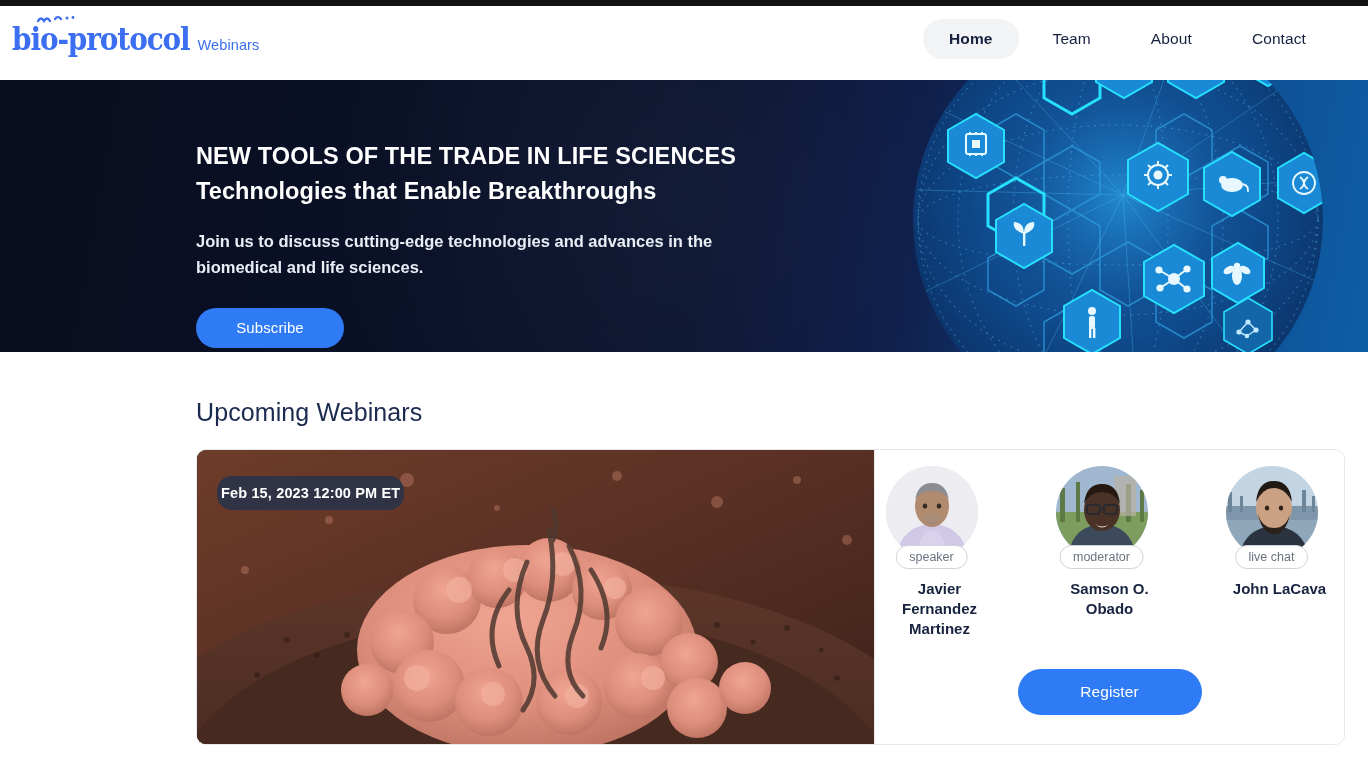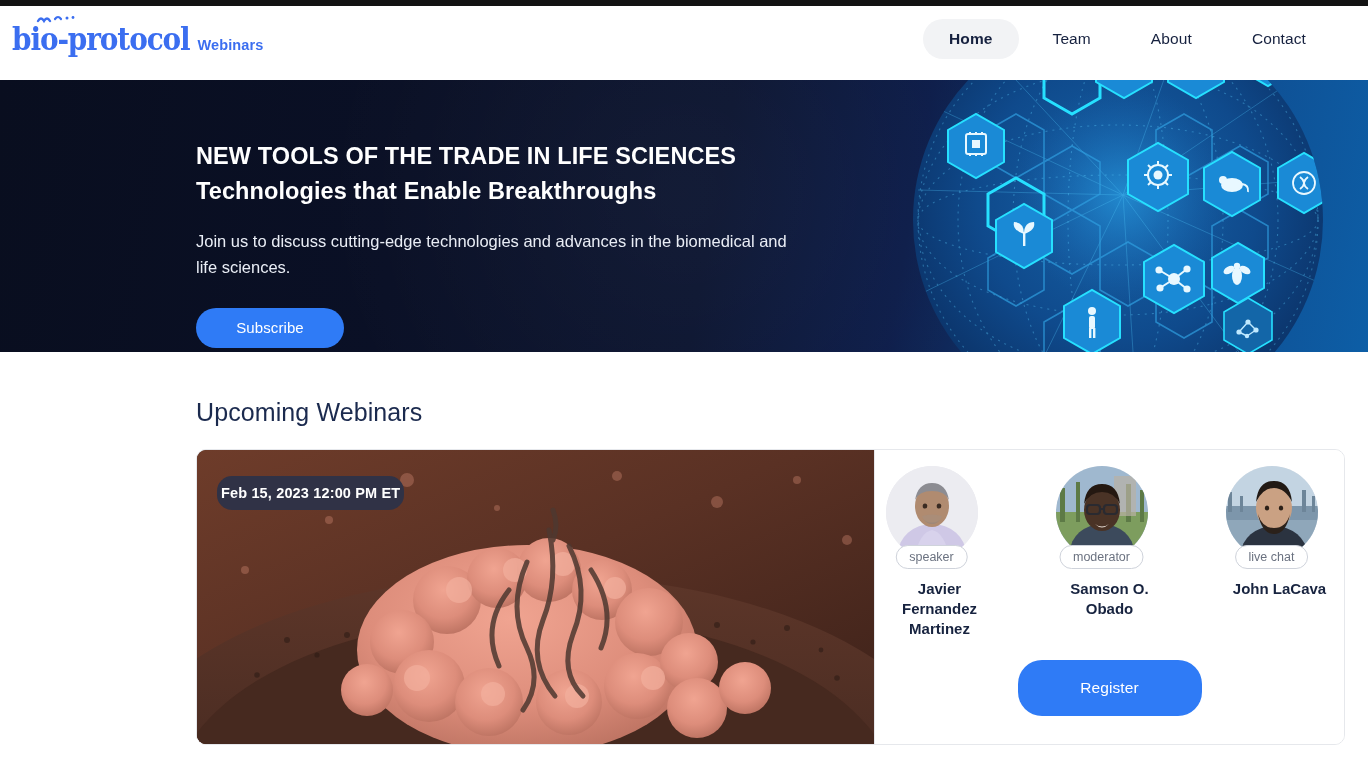--- a/index.html
+++ b/index.html
@@ -50,21 +50,21 @@
     position: absolute;
     top: -9px;
     left: 24px;
     width: 44px;
     height: 12px;
     pointer-events: none;
   }
   .brand-sub {
     font-size: 14.5px;
     color: #3b6ef0;
-    font-weight: 700;
+    font-weight: 400;
     letter-spacing: .1px;
   }
 
   .main-nav {
     margin-left: auto;
     display: flex;
     align-items: center;
     gap: 8px;
   }
   .nav-link {
@@ -123,21 +123,21 @@
     font-weight: 700;
     line-height: 1.5;
     letter-spacing: .1px;
   }
   .hero-sub {
     color: #e9edf5;
     font-size: 16.5px;
     line-height: 1.62;
     margin-top: 18px;
     max-width: 600px;
-    font-weight: 400;
+    font-weight: 700;
   }
   .btn-subscribe {
     display: inline-flex;
     align-items: center;
     justify-content: center;
     margin-top: 27px;
     width: 148px;
     height: 40px;
     border: none;
     border-radius: 22px;
@@ -260,23 +260,23 @@
   }
   .person-name {
     margin-top: 21px;
     font-size: 15px;
     font-weight: 700;
     color: #17233f;
     text-align: center;
     line-height: 1.32;
   }
   .btn-register {
-    margin-top: 22px;
+    margin-top: 31px;
     width: 184px;
-    height: 56px;
+    height: 46px;
     border: none;
     border-radius: 24px;
     background: #2f7bf6;
     color: #fff;
     font-size: 15.5px;
     font-family: "Liberation Sans", sans-serif;
     cursor: pointer;
     letter-spacing: .1px;
   }
 </style>

